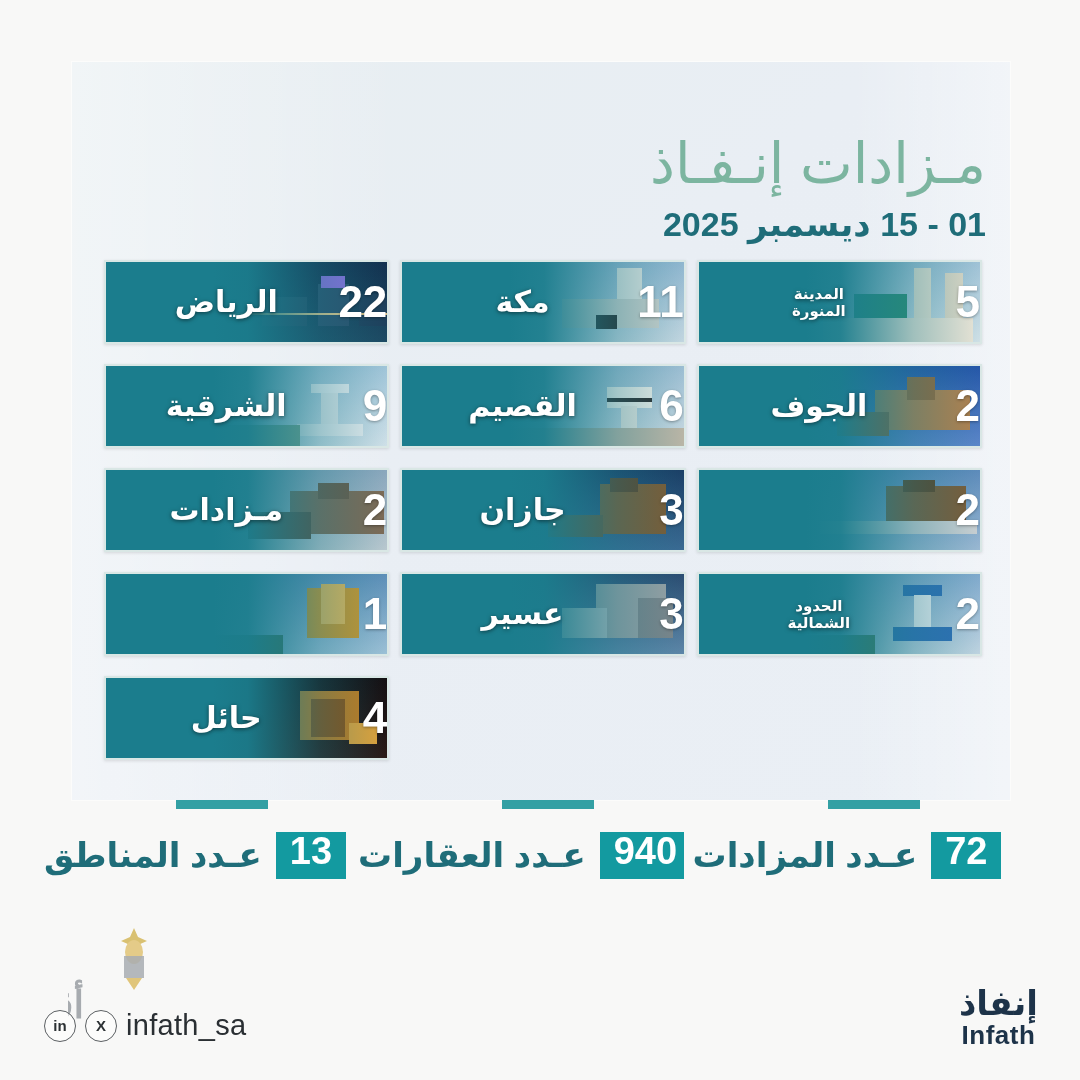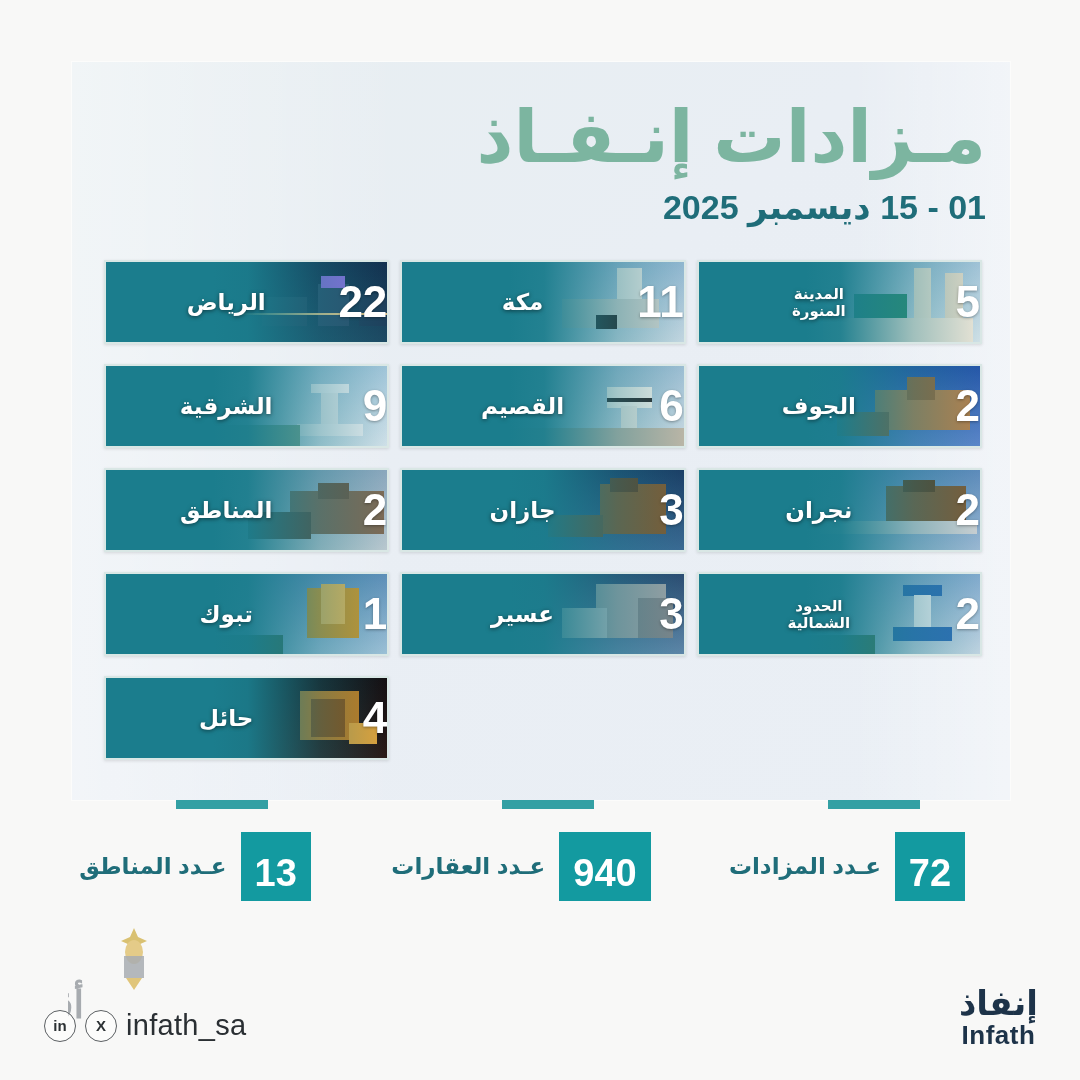--- a/index.html
+++ b/index.html
@@ -43,27 +43,28 @@
 
   
   .header {
     position: absolute;
     right: 24px;
     top: 34px;
     text-align: right;
     width: 700px;
   }
   .title {
-    font-size: 72px;
-    font-weight: 700;
+    font-size: 56px;
+    font-weight: 400;
     color: #7cb5a0;
     letter-spacing: 2px;
     line-height: 1.15;
     white-space: nowrap;
     direction: rtl;
+    margin-top: 36px;
   }
   .subtitle {
     margin-top: 8px;
     font-size: 34px;
     font-weight: 700;
     color: #1f6d79;
     direction: rtl;
     white-space: nowrap;
   }
 
@@ -119,21 +120,21 @@
     color: #ffffff;
     text-shadow: 0 1px 3px rgba(0,0,0,0.35);
     flex: 0 0 auto;
     direction: ltr;
   }
   .card-label {
     position: relative;
     z-index: 3;
     flex: 1 1 auto;
     text-align: center;
-    font-size: 23px;
+    font-size: 30px;
     font-weight: 700;
     color: #ffffff;
     line-height: 1.15;
     text-shadow: 0 1px 4px rgba(0,0,0,0.55);
     direction: rtl;
     padding-left: 54px;
   }
   .card-label.two-line { font-size: 15px; }
 
   
@@ -158,34 +159,34 @@
   }
   .stat-bar {
     position: absolute;
     top: 0;
     right: 90px;
     width: 92px;
     height: 9px;
     background: #33a0a4;
   }
   .stat-label {
-    font-size: 23px;
+    font-size: 34px;
     font-weight: 700;
     color: #1f6d79;
     line-height: 1.18;
     text-align: right;
     direction: rtl;
     white-space: nowrap;
   }
   .stat-badge {
     background: #139aa0;
     color: #ffffff;
     font-size: 38px;
     font-weight: 700;
-    padding: 22px 14px 9px;
+    padding: 0 14px 9px;
     min-width: 42px;
     text-align: center;
     line-height: 1;
     direction: ltr;
   }
 
   
   .footer-left {
     position: absolute;
     left: 38px;
@@ -295,21 +296,20 @@
         </div>
         <div class="card">
           <div class="card-photo">
             <div class="sky" style="background:linear-gradient(180deg,#5d8bbb,#9ab8d2)"></div>
             <div style="position:absolute;background:#7b5c38;left:46%;top:20%;width:46%;height:60%"></div>
             <div style="position:absolute;background:#5e4527;left:56%;top:12%;width:18%;height:16%"></div>
             <div style="position:absolute;background:#c9cfd2;left:8%;top:64%;width:90%;height:16%"></div>
             <div class="fade"></div>
           </div>
           <div class="card-num">2</div>
-          <div class="card-label">نجران</div>
         </div>
         <div class="card">
           <div class="card-photo">
             <div class="sky" style="background:linear-gradient(180deg,#7fa9cc,#bed3e0)"></div>
             <div style="position:absolute;background:#2f6fb5;left:56%;top:14%;width:22%;height:14%"></div>
             <div style="position:absolute;background:#e9eef1;left:62%;top:26%;width:10%;height:48%"></div>
             <div style="position:absolute;background:#2f6fb5;left:50%;top:66%;width:34%;height:18%"></div>
             <div style="position:absolute;background:#4c7a4c;left:0%;top:76%;width:40%;height:24%"></div>
             <div class="fade"></div>
           </div>
@@ -392,32 +392,31 @@
         </div>
         <div class="card">
           <div class="card-photo">
             <div class="sky" style="background:linear-gradient(180deg,#8aa7bd,#b9c8cf)"></div>
             <div style="position:absolute;background:#7d6a55;left:44%;top:26%;width:54%;height:54%"></div>
             <div style="position:absolute;background:#6b5a47;left:60%;top:16%;width:18%;height:20%"></div>
             <div style="position:absolute;background:#5d5140;left:20%;top:52%;width:36%;height:34%"></div>
             <div class="fade"></div>
           </div>
           <div class="card-num">2</div>
-          <div class="card-label">المناطق</div>
+          <div class="card-label">مـزادات</div>
         </div>
         <div class="card">
           <div class="card-photo">
             <div class="sky" style="background:linear-gradient(180deg,#5d8fb8,#9cc0d6)"></div>
             <div style="position:absolute;background:#c7962f;left:54%;top:18%;width:30%;height:62%"></div>
             <div style="position:absolute;background:#e0b658;left:62%;top:12%;width:14%;height:50%"></div>
             <div style="position:absolute;background:#3f6f52;left:0%;top:76%;width:40%;height:24%"></div>
             <div class="fade"></div>
           </div>
           <div class="card-num">1</div>
-          <div class="card-label">تبوك</div>
         </div>
         <div class="card">
           <div class="card-photo">
             <div class="sky" style="background:linear-gradient(180deg,#140f12,#2a1a16)"></div>
             <div style="position:absolute;background:#c57b1c;left:50%;top:16%;width:34%;height:62%"></div>
             <div style="position:absolute;background:#8d4f12;left:56%;top:26%;width:20%;height:48%"></div>
             <div style="position:absolute;background:#e0a23a;left:78%;top:56%;width:16%;height:26%"></div>
             <div class="fade"></div>
           </div>
           <div class="card-num">4</div>

